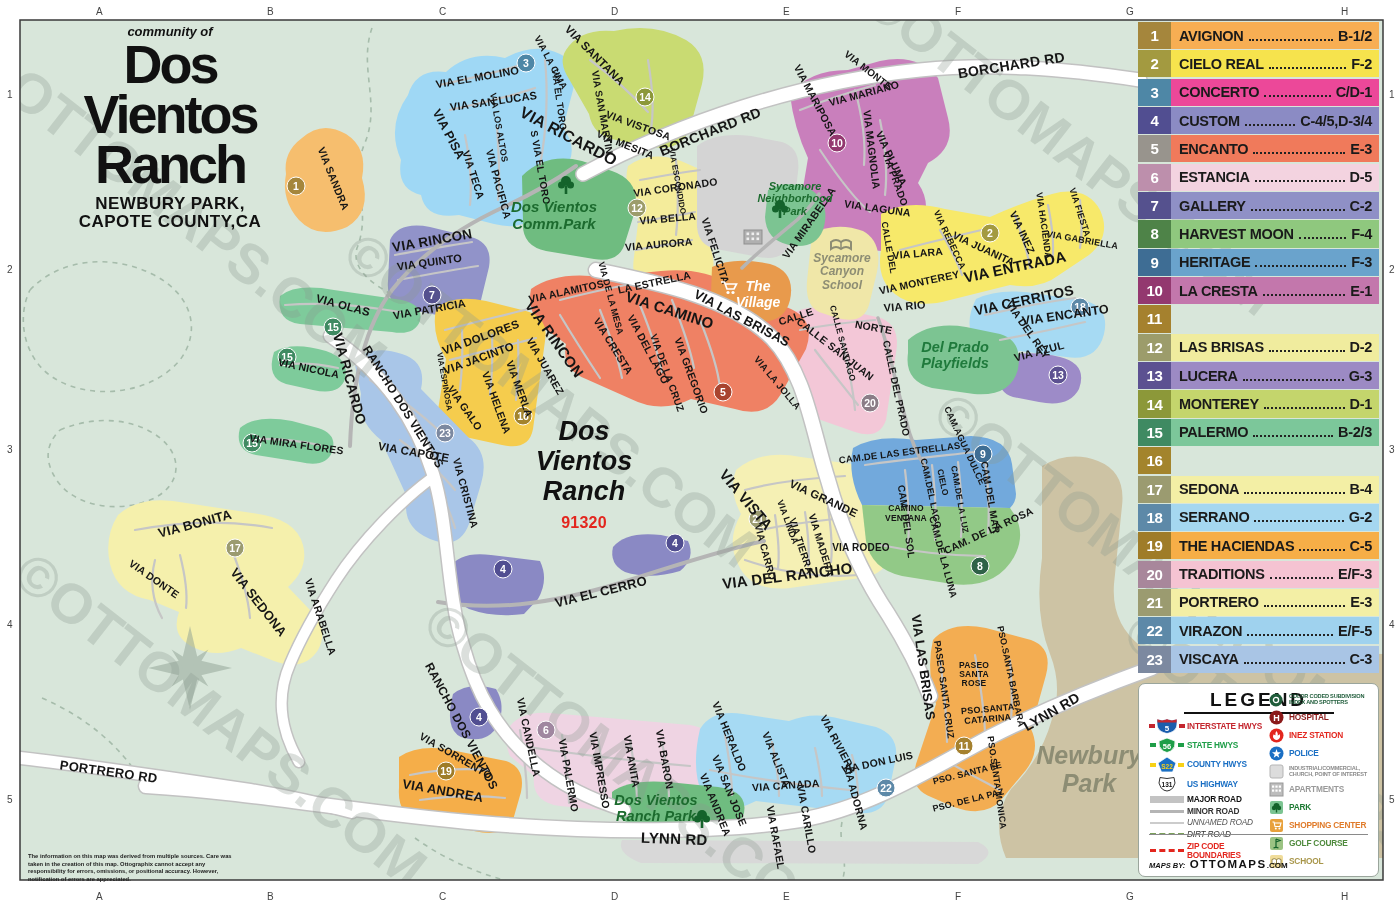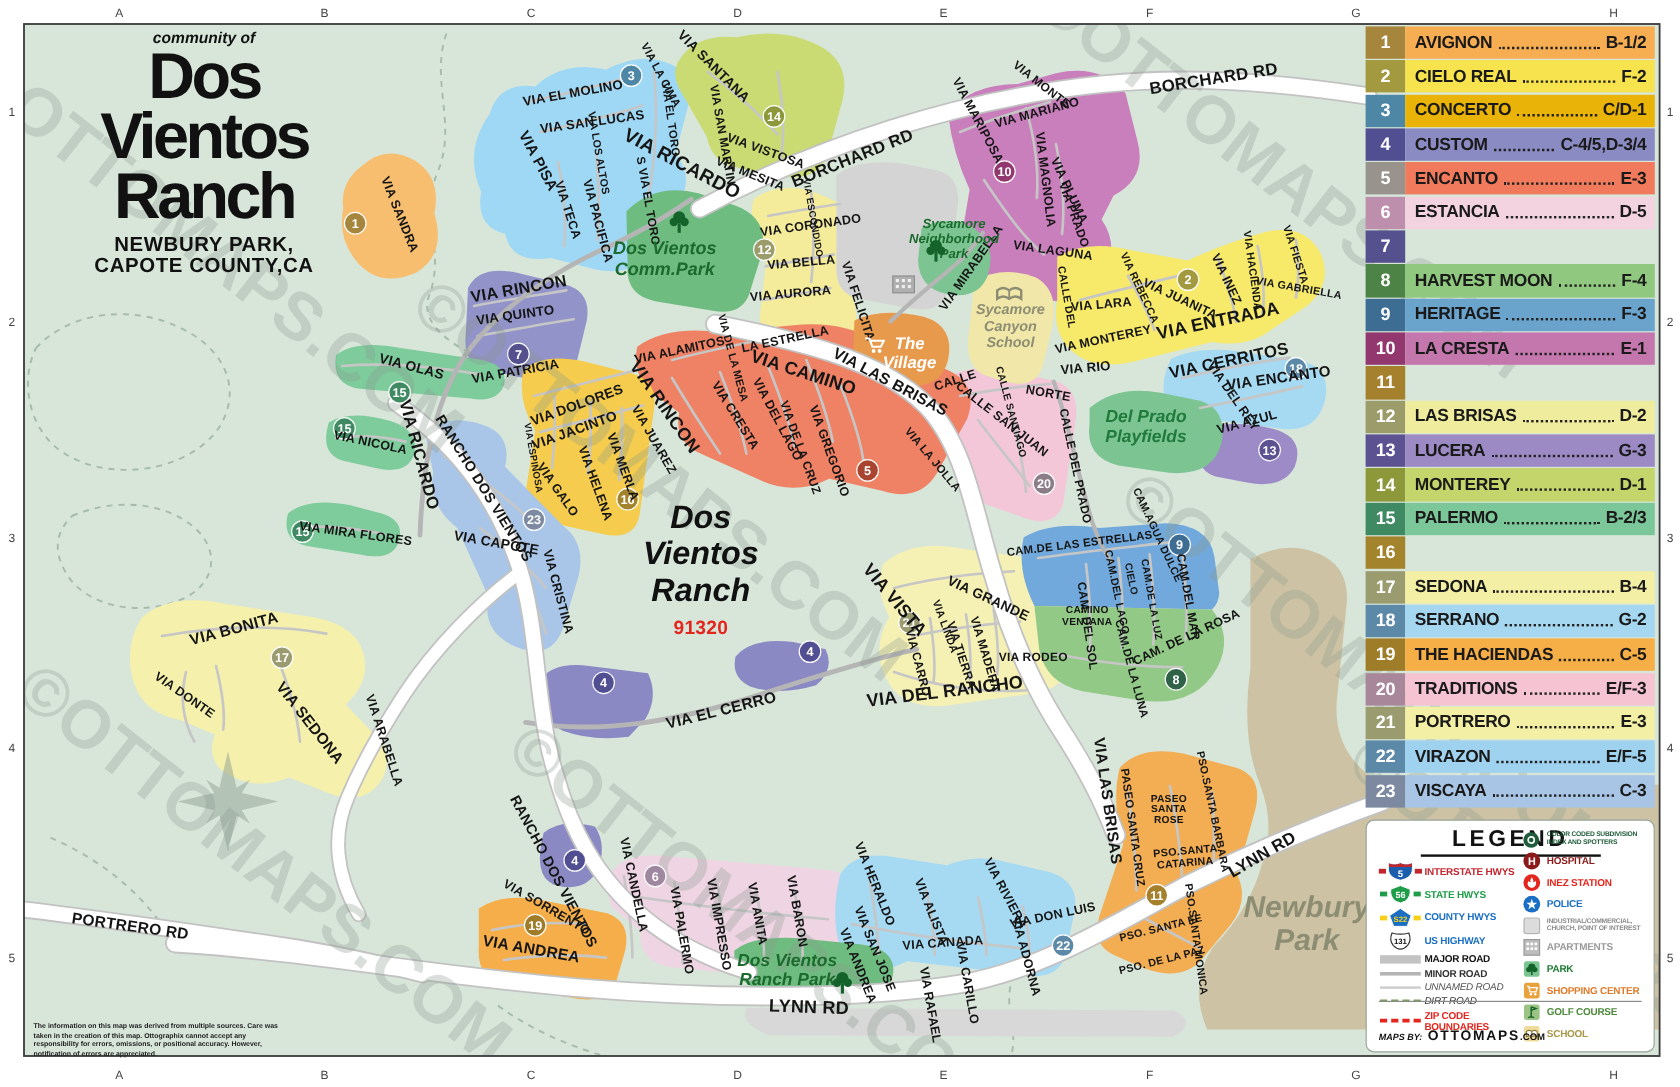--- a/index.html
+++ b/index.html
@@ -540,21 +540,21 @@
       <div class="idx-row">
         <div class="idx-num" style="background:#A39A40">2</div>
         <div class="idx-body" style="background:#F6E34D">
           <span>CIELO REAL</span>
           <span class="leader"></span>
           <span class="idx-ref">F-2</span>
         </div>
       </div>
       <div class="idx-row">
         <div class="idx-num" style="background:#4E87A6">3</div>
-        <div class="idx-body" style="background:#eab308">
+        <div class="idx-body" style="background:#ec4899">
           <span>CONCERTO</span>
           <span class="leader"></span>
           <span class="idx-ref">C/D-1</span>
         </div>
       </div>
       <div class="idx-row">
         <div class="idx-num" style="background:#514E91">4</div>
         <div class="idx-body" style="background:#8B8BC4">
           <span>CUSTOM</span>
           <span class="leader"></span>
@@ -572,20 +572,25 @@
       <div class="idx-row">
         <div class="idx-num" style="background:#BD8FAC">6</div>
         <div class="idx-body" style="background:#F3D3E0">
           <span>ESTANCIA</span>
           <span class="leader"></span>
           <span class="idx-ref">D-5</span>
         </div>
       </div>
       <div class="idx-row">
         <div class="idx-num" style="background:#55518E">7</div>
+        <div class="idx-body" style="background:#8F90C6">
+          <span>GALLERY</span>
+          <span class="leader"></span>
+          <span class="idx-ref">C-2</span>
+        </div>
       </div>
       <div class="idx-row">
         <div class="idx-num" style="background:#4E8348">8</div>
         <div class="idx-body" style="background:#8FC87E">
           <span>HARVEST MOON</span>
           <span class="leader"></span>
           <span class="idx-ref">F-4</span>
         </div>
       </div>
       <div class="idx-row">

